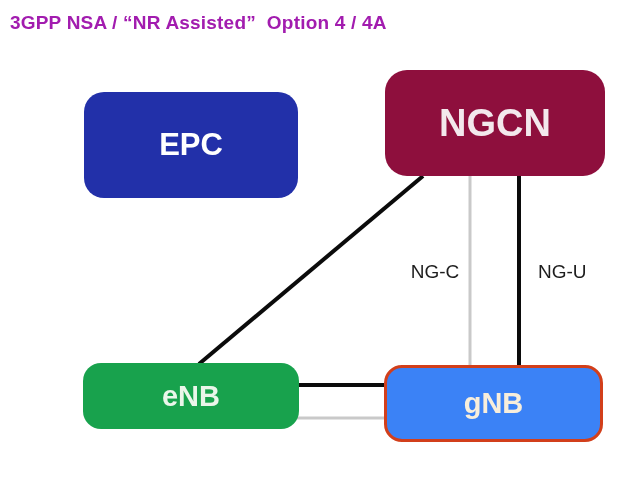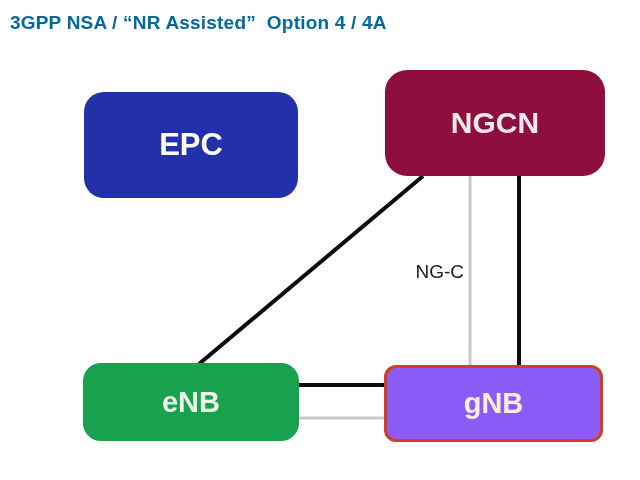--- a/index.html
+++ b/index.html
@@ -14,21 +14,21 @@
     height: 480px;
     background: #ffffff;
     overflow: hidden;
   }
   .title {
     position: absolute;
     left: 10px;
     top: 12px;
     font-size: 19px;
     font-weight: bold;
-    color: #0369a1;
+    color: #a21caf;
     letter-spacing: 0.2px;
     white-space: pre;
   }
   .lines-layer {
     position: absolute;
     left: 0;
     top: 0;
     width: 640px;
     height: 480px;
   }
@@ -52,53 +52,53 @@
     margin-top: 26px;
   }
   .node-ngcn {
     left: 385px;
     top: 70px;
     width: 220px;
     height: 106px;
     background: #8e0f3d;
     border-radius: 22px;
     color: #f3e8ec;
-    font-size: 30px;
+    font-size: 38px;
   }
   .node-enb {
     left: 83px;
     top: 363px;
     width: 216px;
-    height: 78px;
+    height: 66px;
     background: #18a24d;
     border-radius: 18px;
     color: #eaf6ea;
     font-size: 29px;
   }
   .node-gnb {
     left: 384px;
     top: 365px;
     width: 219px;
     height: 77px;
-    background: #8b5cf6;
+    background: #3b82f6;
     border: 3px solid #d23f1b;
-    border-radius: 12px;
+    border-radius: 18px;
     color: #f8eedb;
     font-size: 29px;
   }
   .link-label {
     position: absolute;
     font-size: 19px;
     color: #1d1d1d;
   }
   .label-ngc {
     left: 406px;
     top: 261px;
     width: 58px;
-    text-align: right;
+    text-align: center;
   }
   .label-ngu {
     left: 538px;
     top: 261px;
     width: 60px;
     text-align: left;
   }
   .watermark {
     position: absolute;
     left: 452px;
@@ -134,15 +134,16 @@
   <div class="node node-enb">
     <span>eNB</span>
   </div>
 
   <div class="node node-gnb">
     <span>gNB</span>
   </div>
 
   <div class="link-label label-ngc">NG-C</div>
 
+  <div class="link-label label-ngu">NG-U</div>
 
 
 </div>
 
 </body></html>

